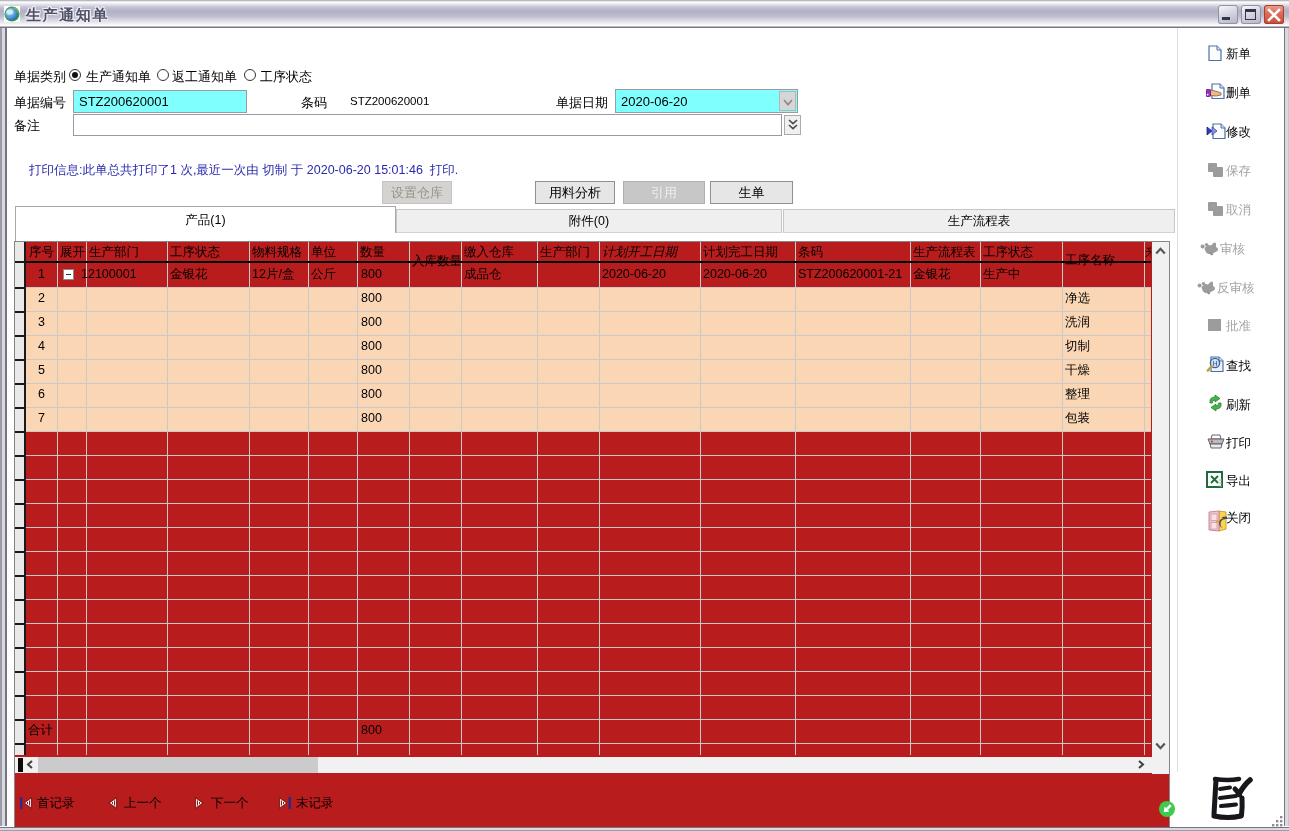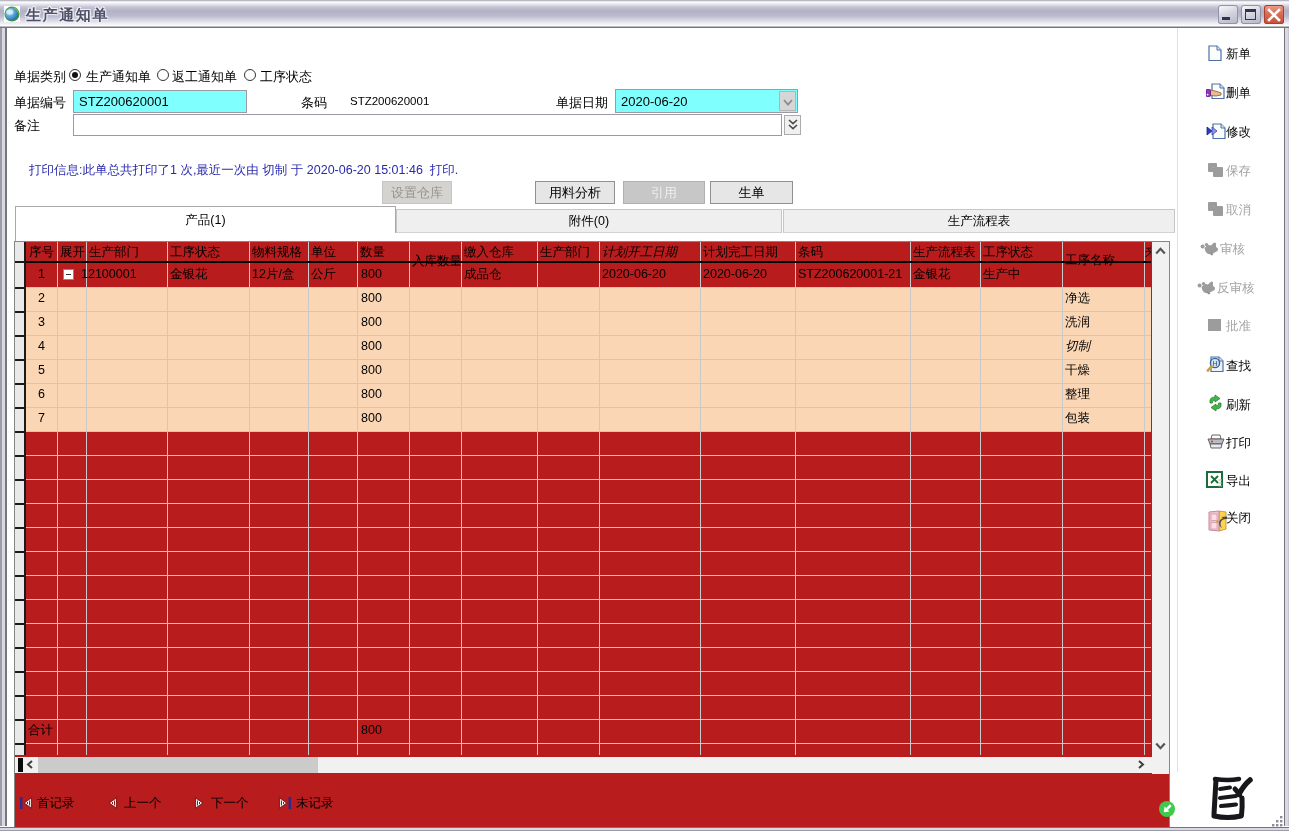--- a/index.html
+++ b/index.html
@@ -235,21 +235,21 @@
 <div class="cell " style="left:898px;top:21px;width:65px;text-align:left;">金银花</div>
 <div class="cell " style="left:968px;top:21px;width:77px;text-align:left;">生产中</div>
 <div class="cell " style="left:11px;top:45px;width:31px;text-align:center;">2</div>
 <div class="cell " style="left:346px;top:45px;width:46px;text-align:left;">800</div>
 <div class="cell " style="left:1050px;top:45px;width:77px;text-align:left;">净选</div>
 <div class="cell " style="left:11px;top:69px;width:31px;text-align:center;">3</div>
 <div class="cell " style="left:346px;top:69px;width:46px;text-align:left;">800</div>
 <div class="cell " style="left:1050px;top:69px;width:77px;text-align:left;">洗润</div>
 <div class="cell " style="left:11px;top:93px;width:31px;text-align:center;">4</div>
 <div class="cell " style="left:346px;top:93px;width:46px;text-align:left;">800</div>
-<div class="cell " style="left:1050px;top:93px;width:77px;text-align:left;font-style:italic;">切制</div>
+<div class="cell " style="left:1050px;top:93px;width:77px;text-align:left;">切制</div>
 <div class="cell " style="left:11px;top:117px;width:31px;text-align:center;">5</div>
 <div class="cell " style="left:346px;top:117px;width:46px;text-align:left;">800</div>
 <div class="cell " style="left:1050px;top:117px;width:77px;text-align:left;">干燥</div>
 <div class="cell " style="left:11px;top:141px;width:31px;text-align:center;">6</div>
 <div class="cell " style="left:346px;top:141px;width:46px;text-align:left;">800</div>
 <div class="cell " style="left:1050px;top:141px;width:77px;text-align:left;">整理</div>
 <div class="cell " style="left:11px;top:165px;width:31px;text-align:center;">7</div>
 <div class="cell " style="left:346px;top:165px;width:46px;text-align:left;">800</div>
 <div class="cell " style="left:1050px;top:165px;width:77px;text-align:left;">包装</div>
 <div class="cell " style="left:13px;top:477px;width:40px;text-align:left;">合计</div>

